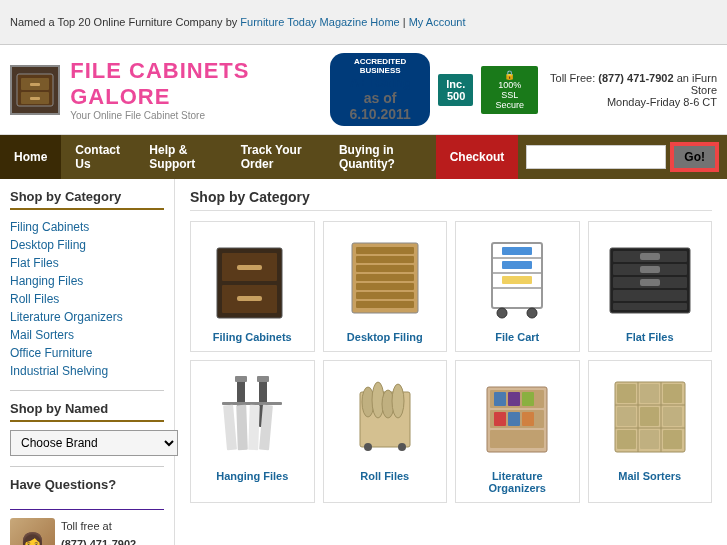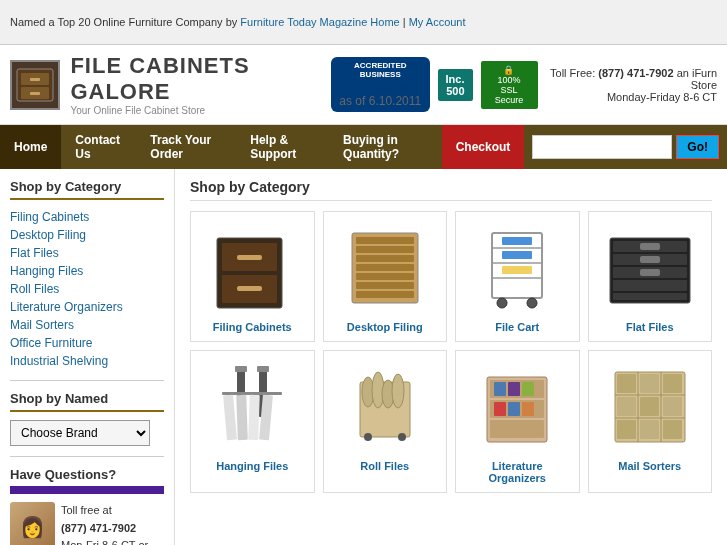--- a/index.html
+++ b/index.html
@@ -7,52 +7,52 @@
 
     
     #top-bar { background: #f0f0f0; border-bottom: 1px solid #ccc; padding: 16px 10px; font-size: 11px; color: #333; }
     #top-bar a { color: #1a6699; text-decoration: none; }
 
     
     #header { background: #fff; padding: 8px 10px; display: flex; align-items: center; justify-content: space-between; border-bottom: 1px solid #ddd; }
     #logo-area { display: flex; align-items: center; gap: 10px; }
     #logo-icon { width: 55px; height: 50px; background: #4a3728; border: 2px solid #888; display: flex; align-items: center; justify-content: center; }
     #logo-icon svg { width: 40px; height: 40px; }
-    #logo-text h1 { font-size: 22px; font-weight: bold; color: #404040; letter-spacing: 1px; }
+    #logo-text h1 { font-size: 22px; font-weight: bold; color: #ec4899; letter-spacing: 1px; }
     #logo-text p { font-size: 10px; color: #888; }
     #badges { display: flex; align-items: center; gap: 8px; }
-    .badge-bbb { background: #003b7a; color: white; padding: 4px 8px; font-size: 9px; text-align: center; border-radius: 6px; }
+    .badge-bbb { background: #003b7a; color: white; padding: 4px 8px; font-size: 9px; text-align: center; border-radius: 14px; }
     .badge-bbb .bbb-title { font-size: 8px; font-weight: bold; }
     .badge-rating { font-size: 13px; font-weight: bold; color: #003b7a; }
-    .badge-date { font-size: 12px; color: #666; }
+    .badge-date { font-size: 14px; color: #666; font-weight: bold; }
     .badge-inc { background: #0f766e; color: white; padding: 4px 8px; font-size: 11px; font-weight: bold; border-radius: 2px; text-align: right; }
     .badge-ssl { background: #1a7a1a; color: white; padding: 4px 8px; font-size: 9px; text-align: center; border-radius: 2px; }
     #toll-free { text-align: right; font-size: 11px; color: #333; }
     #toll-free .phone { font-weight: bold; }
 
     
     #nav { background: #5a4a1a; display: flex; align-items: stretch; }
     .nav-item { padding: 8px 14px; color: #fff; font-size: 12px; font-weight: bold; cursor: pointer; text-decoration: none; display: flex; align-items: center; }
     .nav-item.active { background: #3a2a05; }
     .nav-item.checkout { background: #b91c1c; }
     #search-area { margin-left: auto; display: flex; align-items: center; padding: 5px 8px; gap: 4px; }
     #search-input { padding: 4px 8px; font-size: 12px; border: 1px solid #ccc; width: 140px; }
-    #search-btn { padding: 4px 10px; background: #0ea5e9; border: 1px solid #ef4444; font-size: 12px; cursor: pointer; font-weight: bold; }
+    #search-btn { padding: 4px 10px; background: #737373; border: 4px solid #ef4444; font-size: 12px; cursor: pointer; font-weight: bold; }
 
     
     #main { display: flex; }
 
     
     #sidebar { width: 175px; min-width: 175px; padding: 10px; border-right: 1px solid #ddd; }
     .sidebar-section-title { font-size: 13px; font-weight: bold; color: #333; border-bottom: 2px solid #8b6914; padding-bottom: 4px; margin-bottom: 8px; }
     .sidebar-link { display: block; color: #1a6699; font-size: 12px; padding: 2px 0; text-decoration: none; }
     .sidebar-divider { height: 1px; background: #ccc; margin: 10px 0; }
-    #brand-select { width: 140px; padding: 4px 6px; font-size: 12px; border: 1px solid #999; background: #f5f5f5; cursor: pointer; }
+    #brand-select { width: 168px; padding: 4px 6px; font-size: 12px; border: 1px solid #999; background: #f5f5f5; cursor: pointer; }
     #questions-section { margin-top: 10px; }
-    .questions-title { font-size: 13px; font-weight: bold; color: #333; border-bottom: 8px solid #4c1d95; padding-bottom: 4px; margin-bottom: 8px; }
+    .questions-title { font-size: 13px; font-weight: bold; color: #333; border-bottom: 1px solid #4c1d95; padding-bottom: 17px; margin-bottom: 8px; }
     #questions-content { display: flex; align-items: flex-start; gap: 6px; }
     .headset-img { width: 45px; height: 50px; background: linear-gradient(135deg, #c8a87a, #a07040); border-radius: 3px; display: flex; align-items: center; justify-content: center; font-size: 20px; flex-shrink: 0; }
     #questions-text { font-size: 11px; color: #333; line-height: 1.6; }
     #questions-text a { color: #1a6699; text-decoration: none; }
 
     
     #content { flex: 1; padding: 10px 15px; }
     #content-title { font-size: 14px; font-weight: bold; color: #333; margin-bottom: 10px; padding-bottom: 5px; border-bottom: 1px solid #ddd; }
     #product-grid { display: grid; grid-template-columns: repeat(4, 1fr); gap: 8px; }
     .product-cell { border: 1px solid #ddd; padding: 8px; text-align: center; cursor: pointer; }
@@ -109,22 +109,22 @@
       <span class="phone">(877) 471-7902</span>
       <span>an iFurn Store</span>
     </div>
     <div>Monday-Friday 8-6 CT</div>
   </div>
 </div>
 
 <div id="nav">
   <a class="nav-item active" href="#">Home</a>
   <a class="nav-item" href="#">Contact Us</a>
+  <a class="nav-item" href="#">Help &amp; Support</a>
   <a class="nav-item" href="#">Track Your Order</a>
-  <a class="nav-item" href="#">Help &amp; Support</a>
   <a class="nav-item" href="#">Buying in Quantity?</a>
   <a class="nav-item checkout" href="#">Checkout</a>
   <div id="search-area">
     <input id="search-input" type="text" placeholder="" style="">
     <button id="search-btn">Go!</button>
   </div>
 </div>
 
 <div id="main">
 

